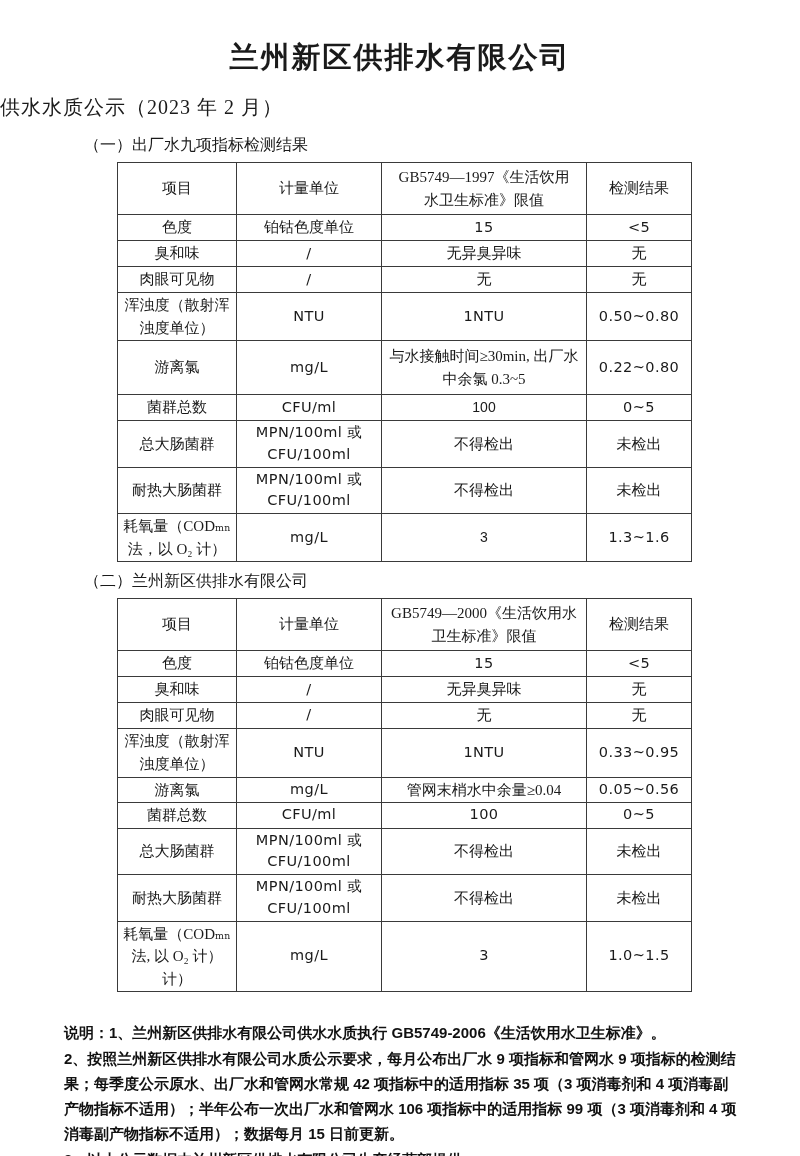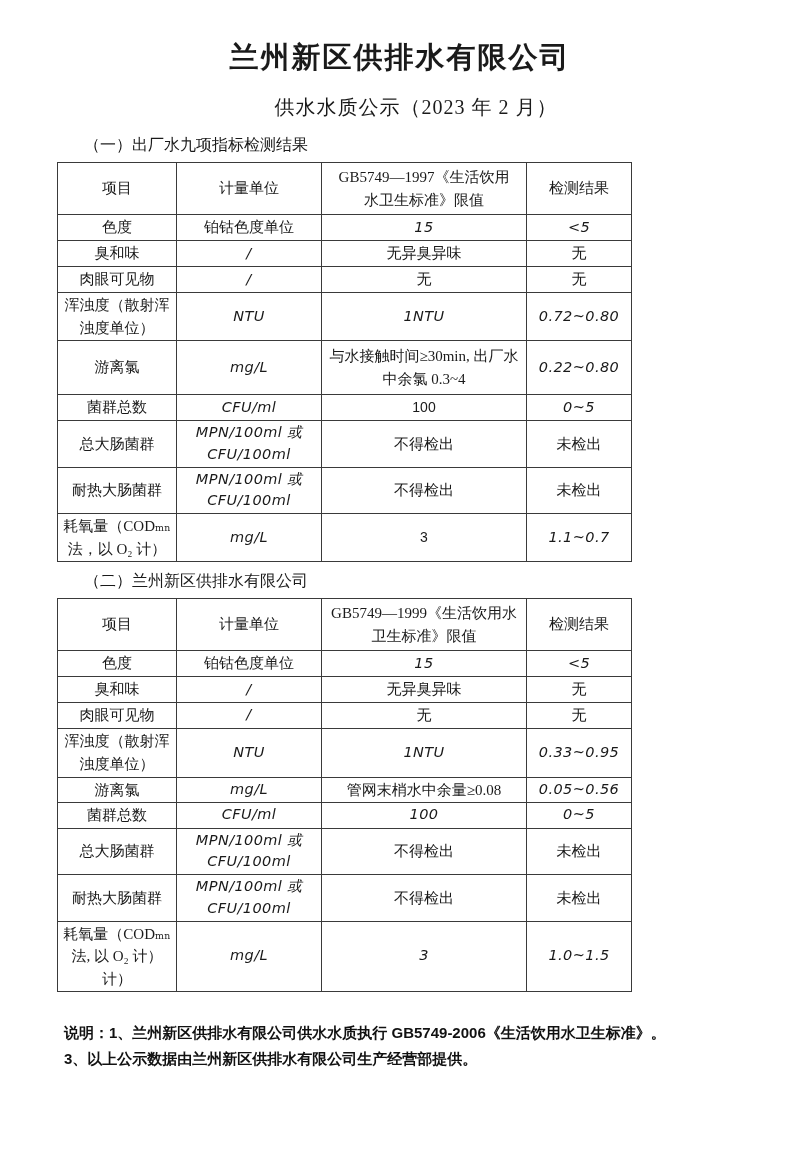--- a/index.html
+++ b/index.html
@@ -15,56 +15,54 @@
   .title {
     margin-top: 38px;
     text-align: center;
     font-size: 29px;
     font-weight: bold;
     letter-spacing: 2px;
     font-family: Liberation Sans, sans-serif;
   }
   .subtitle {
     margin-top: 16px;
-    text-align: center;
+    text-align: left;
     font-size: 20px;
     font-weight: normal;
     letter-spacing: 1px;
     font-family: "Liberation Serif", "DejaVu Serif", serif;
-    padding-left: 32px;
   }
   .caption {
     margin: 14px 12px 6px 84px;
     font-size: 16px;
     font-family: "Liberation Serif", "DejaVu Serif", serif;
   }
   .caption2 { margin-top: 9px; }
 
   table.qtable {
     border-collapse: collapse;
     table-layout: fixed;
-    margin-left: 57px;
+    margin-left: 117px;
     width: 574px;
   }
   .qtable td, .qtable th {
     border: 1px solid #3a3a3a;
     text-align: center;
     vertical-align: middle;
     padding: 1px 3px;
     white-space: pre-line;
     line-height: 1.5;
     font-weight: normal;
   }
   .cn {
     font-family: "Liberation Serif", "DejaVu Serif", serif;
     font-size: 15px;
   }
   .hw {
     font-family: "DejaVu Sans", sans-serif;
-    font-style: italic;
     font-size: 14.5px;
     letter-spacing: 0.4px;
   }
   .plain {
     font-family: "Liberation Sans", "DejaVu Sans", sans-serif;
     font-weight: bold;
     font-size: 14px;
   }
   
   .t1 .rh  { height: 52px; }
@@ -134,27 +132,27 @@
       <td class="cn r2">肉眼可见物</td>
       <td class="hw r2">/</td>
       <td class="cn r2">无</td>
       <td class="cn r2">无</td>
     </tr>
     <tr>
       <td class="cn r3">浑浊度（散射浑
 浊度单位）</td>
       <td class="hw r3">NTU</td>
       <td class="hw r3">1NTU</td>
-      <td class="hw r3">0.72~0.80</td>
+      <td class="hw r3">0.50~0.80</td>
     </tr>
     <tr>
       <td class="cn r4">游离氯</td>
       <td class="hw r4">mg/L</td>
       <td class="cn r4">与水接触时间≥30min, 出厂水
-中余氯 0.3~4</td>
+中余氯 0.3~5</td>
       <td class="hw r4">0.22~0.80</td>
     </tr>
     <tr>
       <td class="cn r5">菌群总数</td>
       <td class="hw r5">CFU/ml</td>
       <td class="plain r5">100</td>
       <td class="hw r5">0~5</td>
     </tr>
     <tr>
       <td class="cn r6">总大肠菌群</td>
@@ -168,39 +166,39 @@
       <td class="hw r7">MPN/100ml 或
 CFU/100ml</td>
       <td class="cn r7">不得检出</td>
       <td class="cn r7">未检出</td>
     </tr>
     <tr>
       <td class="cn r8">耗氧量（CODₘₙ
 法，以 O₂ 计）</td>
       <td class="hw r8">mg/L</td>
       <td class="plain r8">3</td>
-      <td class="hw r8">1.1~0.7</td>
+      <td class="hw r8">1.3~1.6</td>
     </tr>
   </tbody>
     </table>
 
   <div class="caption caption2">（二）兰州新区供排水有限公司</div>
 
   <table class="qtable t2">
     <colgroup>
       <col style="width:119px">
         <col style="width:145px">
         <col style="width:205px">
         <col style="width:105px">
     </colgroup>
     <tbody>
         <tr>
       <th class="cn rh">项目</th>
       <th class="cn rh">计量单位</th>
-      <th class="cn rh">GB5749—1999《生活饮用水
+      <th class="cn rh">GB5749—2000《生活饮用水
 卫生标准》限值</th>
       <th class="cn rh">检测结果</th>
     </tr>
     <tr>
       <td class="cn r0">色度</td>
       <td class="cn r0">铂钴色度单位</td>
       <td class="hw r0">15</td>
       <td class="hw r0">&lt;5</td>
     </tr>
     <tr>
@@ -218,21 +216,21 @@
     <tr>
       <td class="cn r3">浑浊度（散射浑
 浊度单位）</td>
       <td class="hw r3">NTU</td>
       <td class="hw r3">1NTU</td>
       <td class="hw r3">0.33~0.95</td>
     </tr>
     <tr>
       <td class="cn r4">游离氯</td>
       <td class="hw r4">mg/L</td>
-      <td class="cn r4">管网末梢水中余量≥0.08</td>
+      <td class="cn r4">管网末梢水中余量≥0.04</td>
       <td class="hw r4">0.05~0.56</td>
     </tr>
     <tr>
       <td class="cn r5">菌群总数</td>
       <td class="hw r5">CFU/ml</td>
       <td class="hw r5">100</td>
       <td class="hw r5">0~5</td>
     </tr>
     <tr>
       <td class="cn r6">总大肠菌群</td>
@@ -253,16 +251,17 @@
 法, 以 O₂ 计）计）</td>
       <td class="hw r8">mg/L</td>
       <td class="hw r8">3</td>
       <td class="hw r8">1.0~1.5</td>
     </tr>
   </tbody>
     </table>
 
   <div class="notes">
     <p>说明：1、兰州新区供排水有限公司供水水质执行 GB5749-2006《生活饮用水卫生标准》。</p>
+    <p>2、按照兰州新区供排水有限公司水质公示要求，每月公布出厂水 9 项指标和管网水 9 项指标的检测结果；每季度公示原水、出厂水和管网水常规 42 项指标中的适用指标 35 项（3 项消毒剂和 4 项消毒副产物指标不适用）；半年公布一次出厂水和管网水 106 项指标中的适用指标 99 项（3 项消毒剂和 4 项消毒副产物指标不适用）；数据每月 15 日前更新。</p>
     <p>3、以上公示数据由兰州新区供排水有限公司生产经营部提供。</p>
   </div>
 
 </div>
 
 </body></html>

